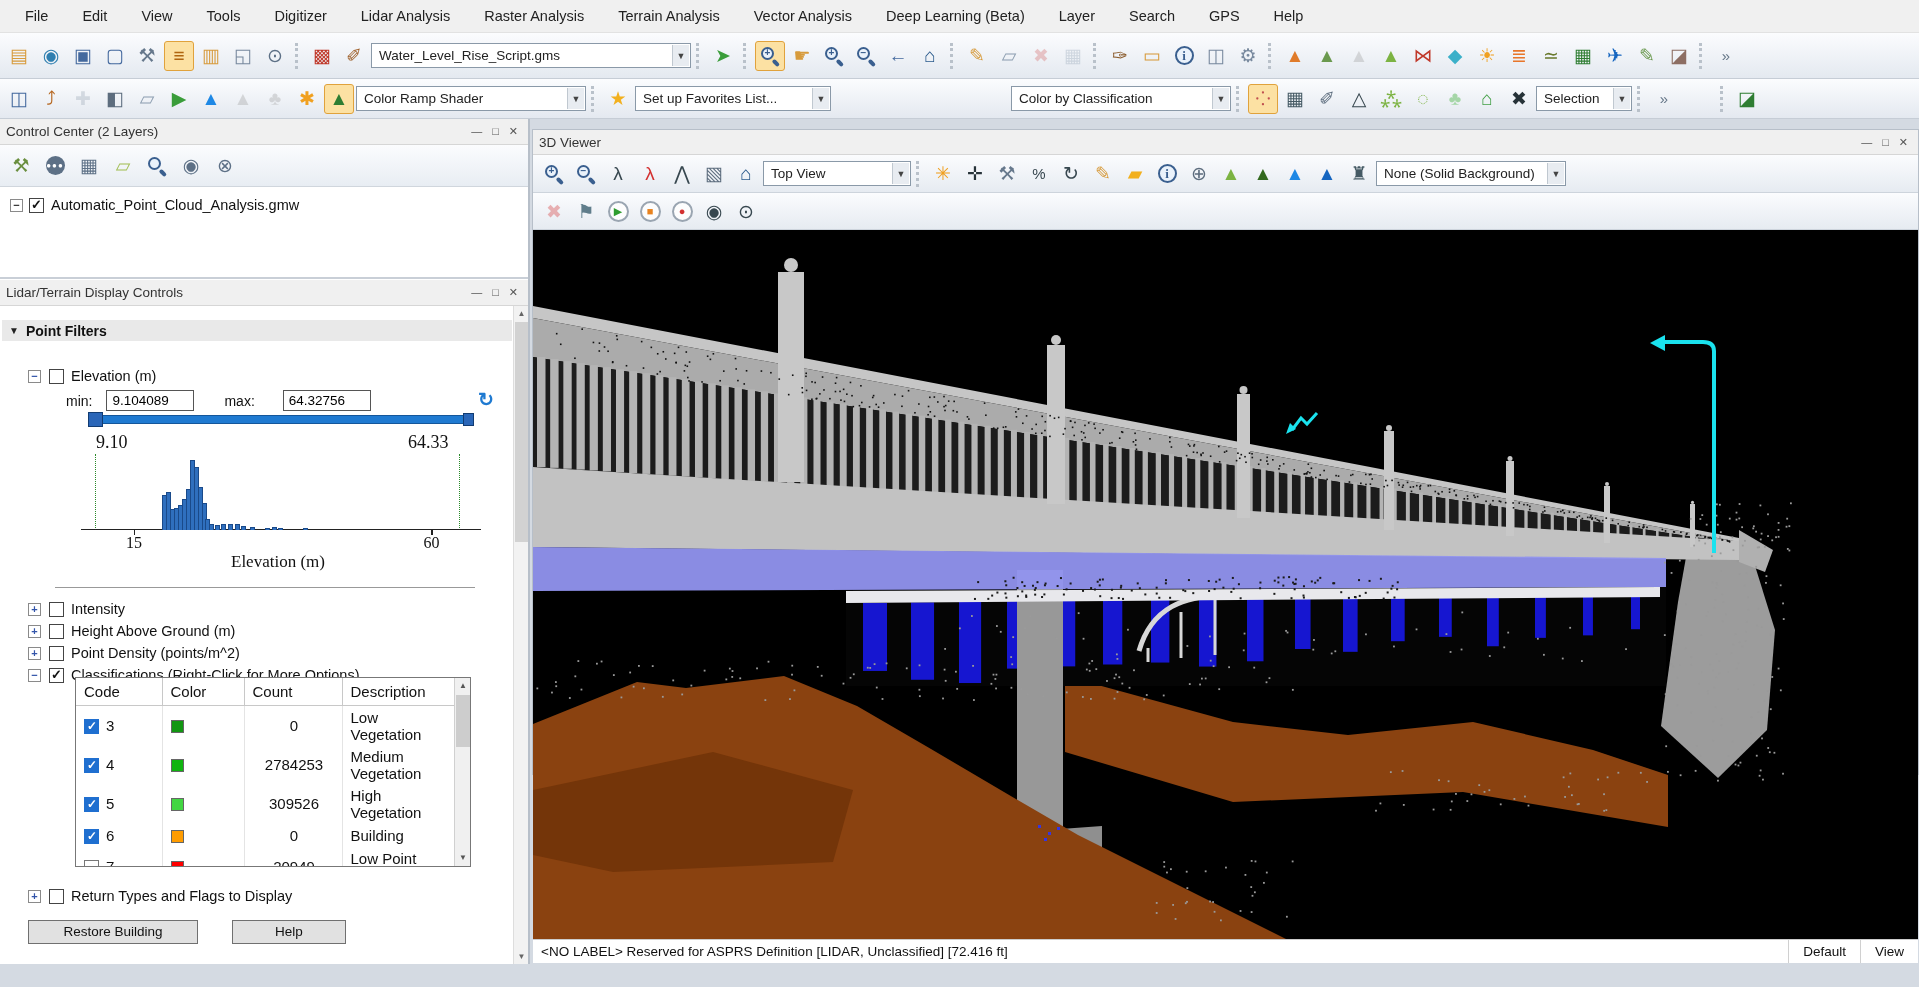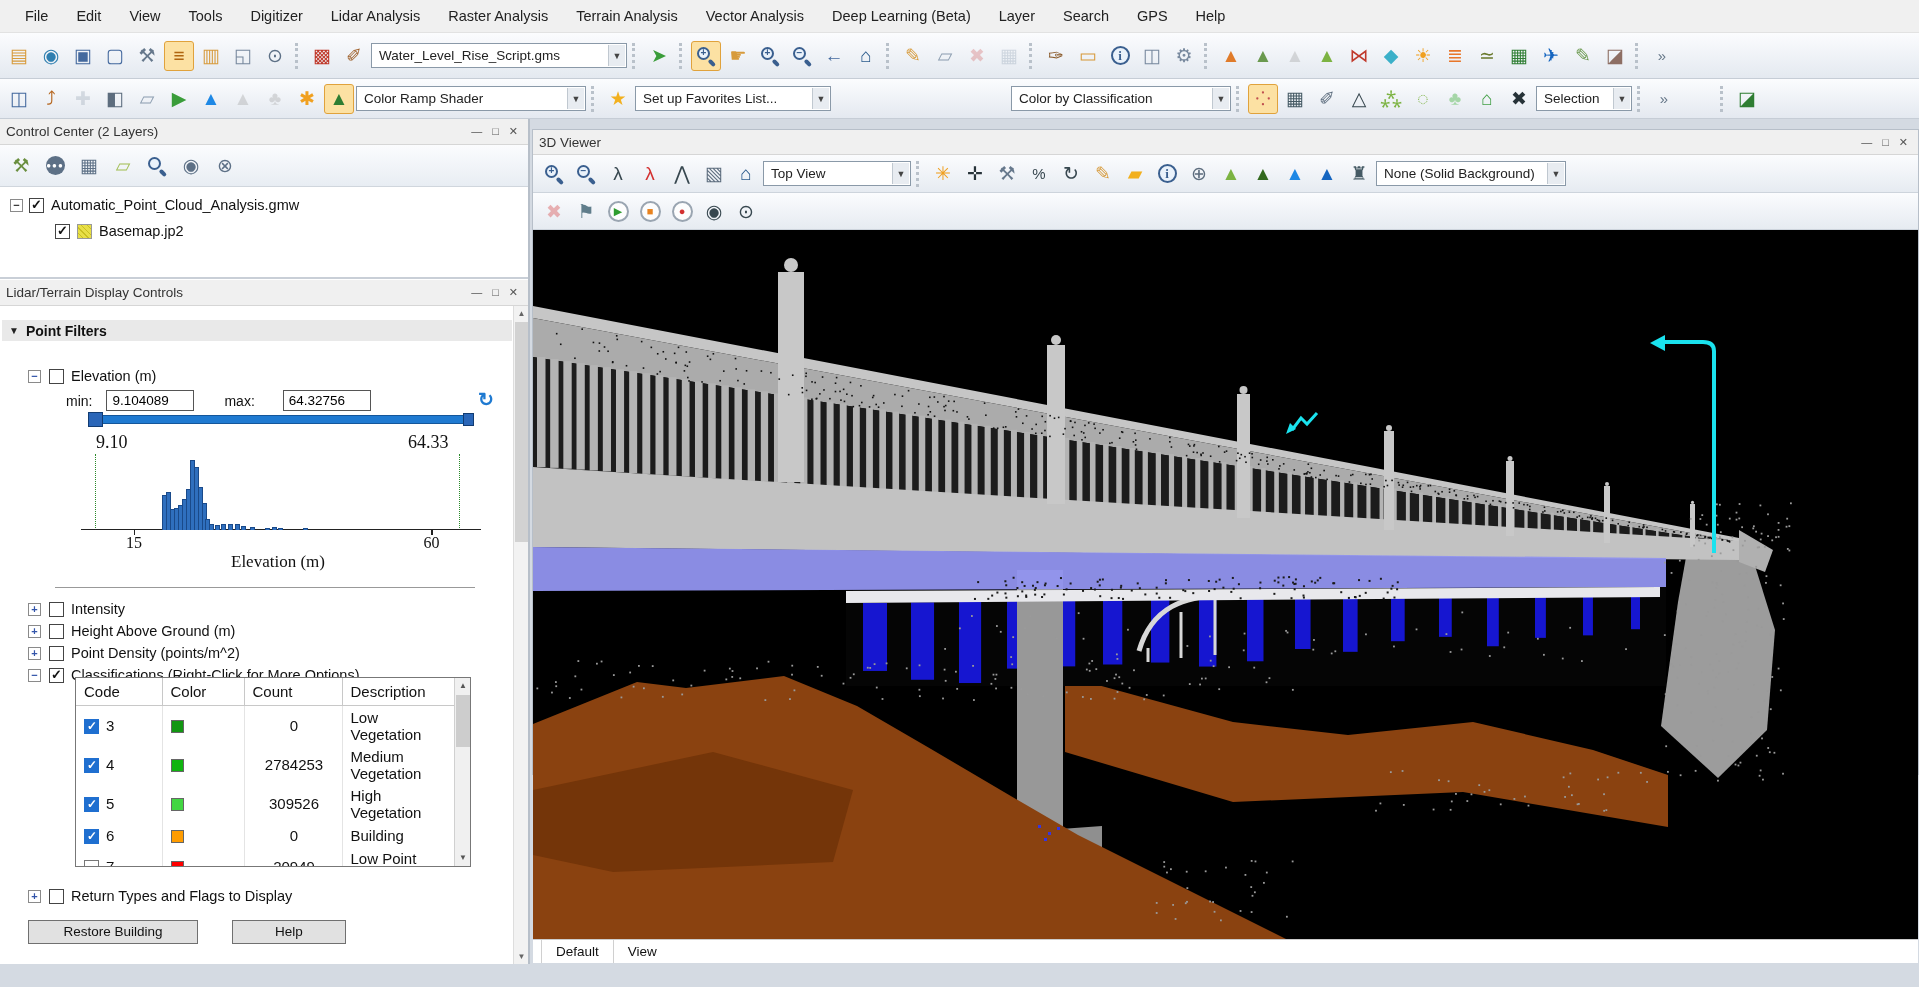--- a/index.html
+++ b/index.html
@@ -1,20 +1,20 @@
 <!DOCTYPE html>
 <html><head>
 <meta charset="utf-8">
 <style>
   * { margin:0; padding:0; box-sizing:border-box; }
   html,body { width:1919px; height:987px; overflow:hidden; font-family:"Liberation Sans",sans-serif; background:#d4dae2; }
   #app { position:relative; width:1919px; height:987px; }
 
   
-  #menubar { position:absolute; left:0; top:0; width:1919px; height:33px; background:#f0f0f0; display:flex; align-items:center; gap:6px; padding-left:14px; border-bottom:1px solid #e2e2e2;}
+  #menubar { position:absolute; left:0; top:0; width:1919px; height:33px; background:#f0f0f0; display:flex; align-items:center; gap:12px; padding-left:14px; border-bottom:1px solid #e2e2e2;}
   .menu-item { padding:6px 11px; font-size:14.5px; color:#222; cursor:default; }
 
   
   .toolbar { position:absolute; left:0; width:1919px; display:flex; align-items:center; gap:2px; padding-left:4px; background:linear-gradient(#fbfcfe,#e4e9f0); border-bottom:1px solid #c6cdd6; }
   #tb1 { top:33px; height:46px; }
   #tb2 { top:79px; height:40px; }
   .grip { width:7px; height:26px; border-left:3px dotted #b9c1ca; margin:0 3px; }
   .tb { width:30px; height:30px; display:flex; align-items:center; justify-content:center; border:1px solid transparent; border-radius:3px; background:transparent; cursor:default; position:relative; flex:0 0 auto;}
   .tb.active { background:#fce1a3; border-color:#e0a23c; }
   .tb.disabled { opacity:.35; }
@@ -165,21 +165,21 @@
       <div class="tb">
         <span class="g" style="color: rgb(93, 112, 134);">⊙</span>
       </div>
       <div class="grip"></div>
       <div class="tb">
         <span class="g" style="color: rgb(192, 57, 43);">▩</span>
       </div>
       <div class="tb">
         <span class="g" style="color: rgb(160, 98, 45);">✐</span>
       </div>
-      <div class="ddown" style="width: 256px;">
+      <div class="ddown" style="width: 320px;">
         <span>Water_Level_Rise_Script.gms</span>
         <span class="arr">▼</span>
       </div>
       <div class="grip"></div>
       <div class="tb">
         <span class="g" style="color: rgb(58, 157, 58);">➤</span>
       </div>
       <div class="grip"></div>
       <div class="tb active">
         <div class="icss">
@@ -409,26 +409,20 @@
         </div>
         <div class="tb">
           <span class="g" style="color: rgb(93, 112, 134);">⊗</span>
         </div>
       </div>
     <div id="cc-tree">
         <div class="tree-row" style="padding-left: 10px;">
           <span class="expander">−</span>
           <span class="cb checked"></span>
           <span>Automatic_Point_Cloud_Analysis.gmw</span>
-        </div>
-        <div class="tree-row" style="padding-left: 36px;">
-          <span style="width: 19px; display: inline-block;"></span>
-          <span class="cb checked"></span>
-          <span class="legend-basemap"></span>
-          <span>Basemap.jp2</span>
         </div>
       </div>
 
     <div id="lidar-title" class="titlebar">
       <span class="t">Lidar/Terrain Display Controls</span>
       <span class="winbtns">
         <span>—</span>
         <span>□</span>
         <span>✕</span>
       </span>
@@ -1688,18 +1682,19 @@
           <polygon points="1132,105 1117,113 1132,121" fill="#1ae2ee"></polygon>
         </g>
         <g>
           <polyline points="759,200 768,188 774,194 784,183" stroke="#1ae2ee" stroke-width="3" fill="none"></polyline>
           <polygon points="753,204 763,199 757,193" fill="#1ae2ee"></polygon>
         </g>
       </svg>
     </div>
 
     <div id="vbottom">
+      <span class="lbl">&lt;NO LABEL&gt; Reserved for ASPRS Definition [LIDAR, Unclassified] [72.416 ft]</span>
       <span class="tab">Default</span>
       <span class="tab">View</span>
     </div>
   </div>
 
 </div>
 
 </body></html>

